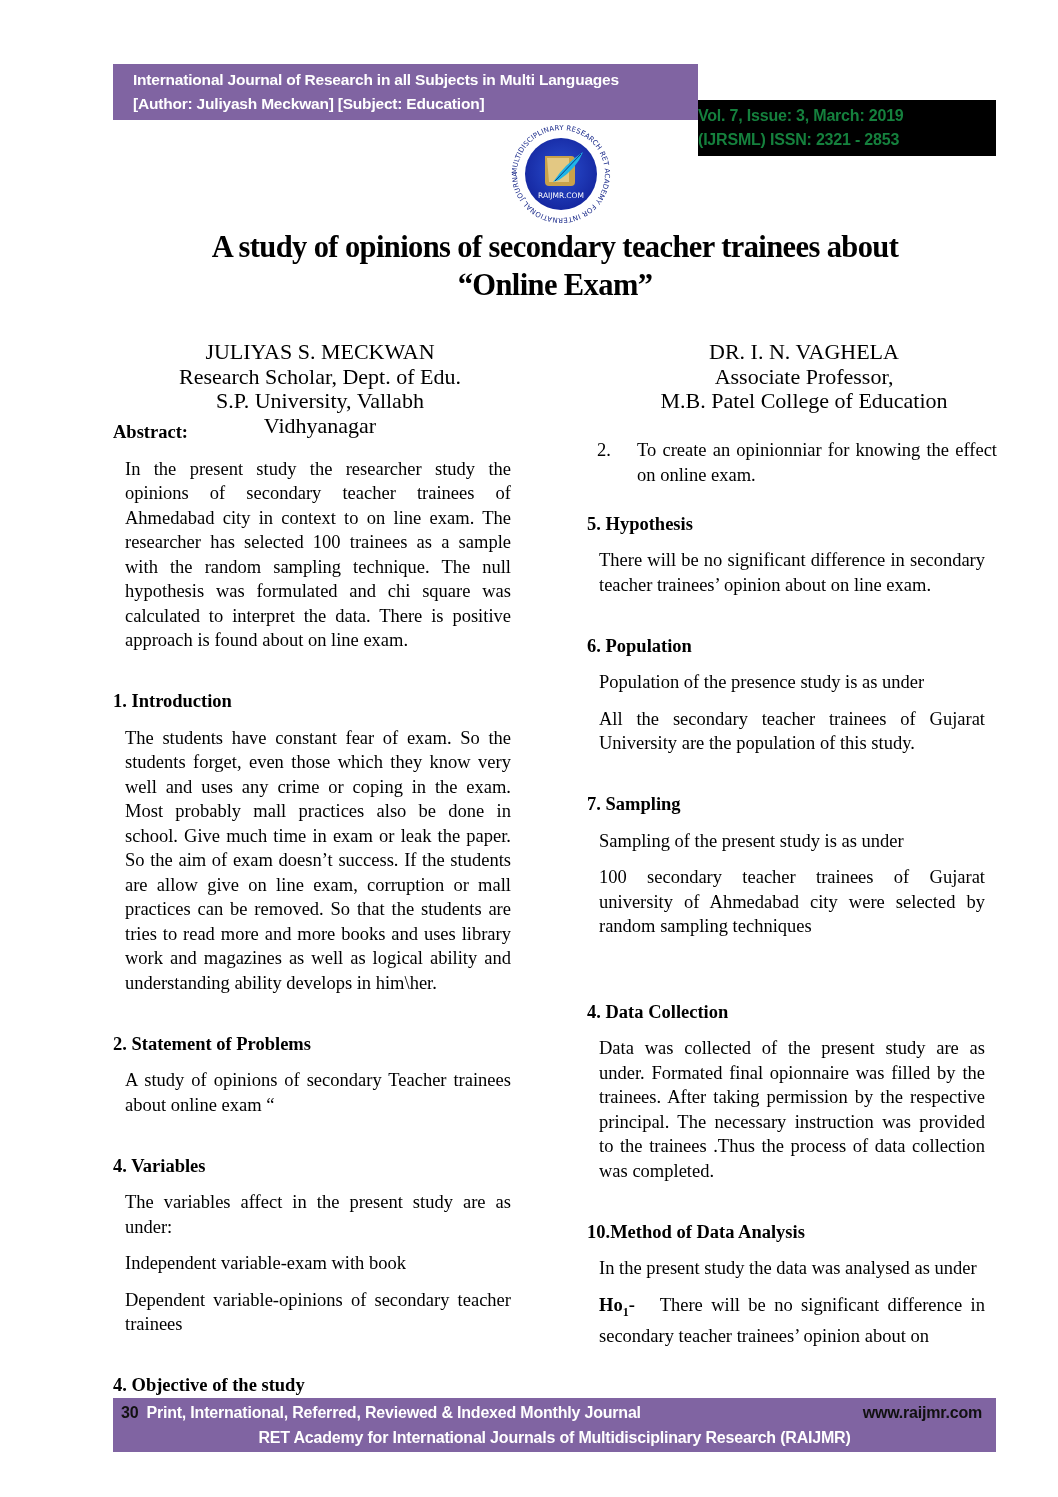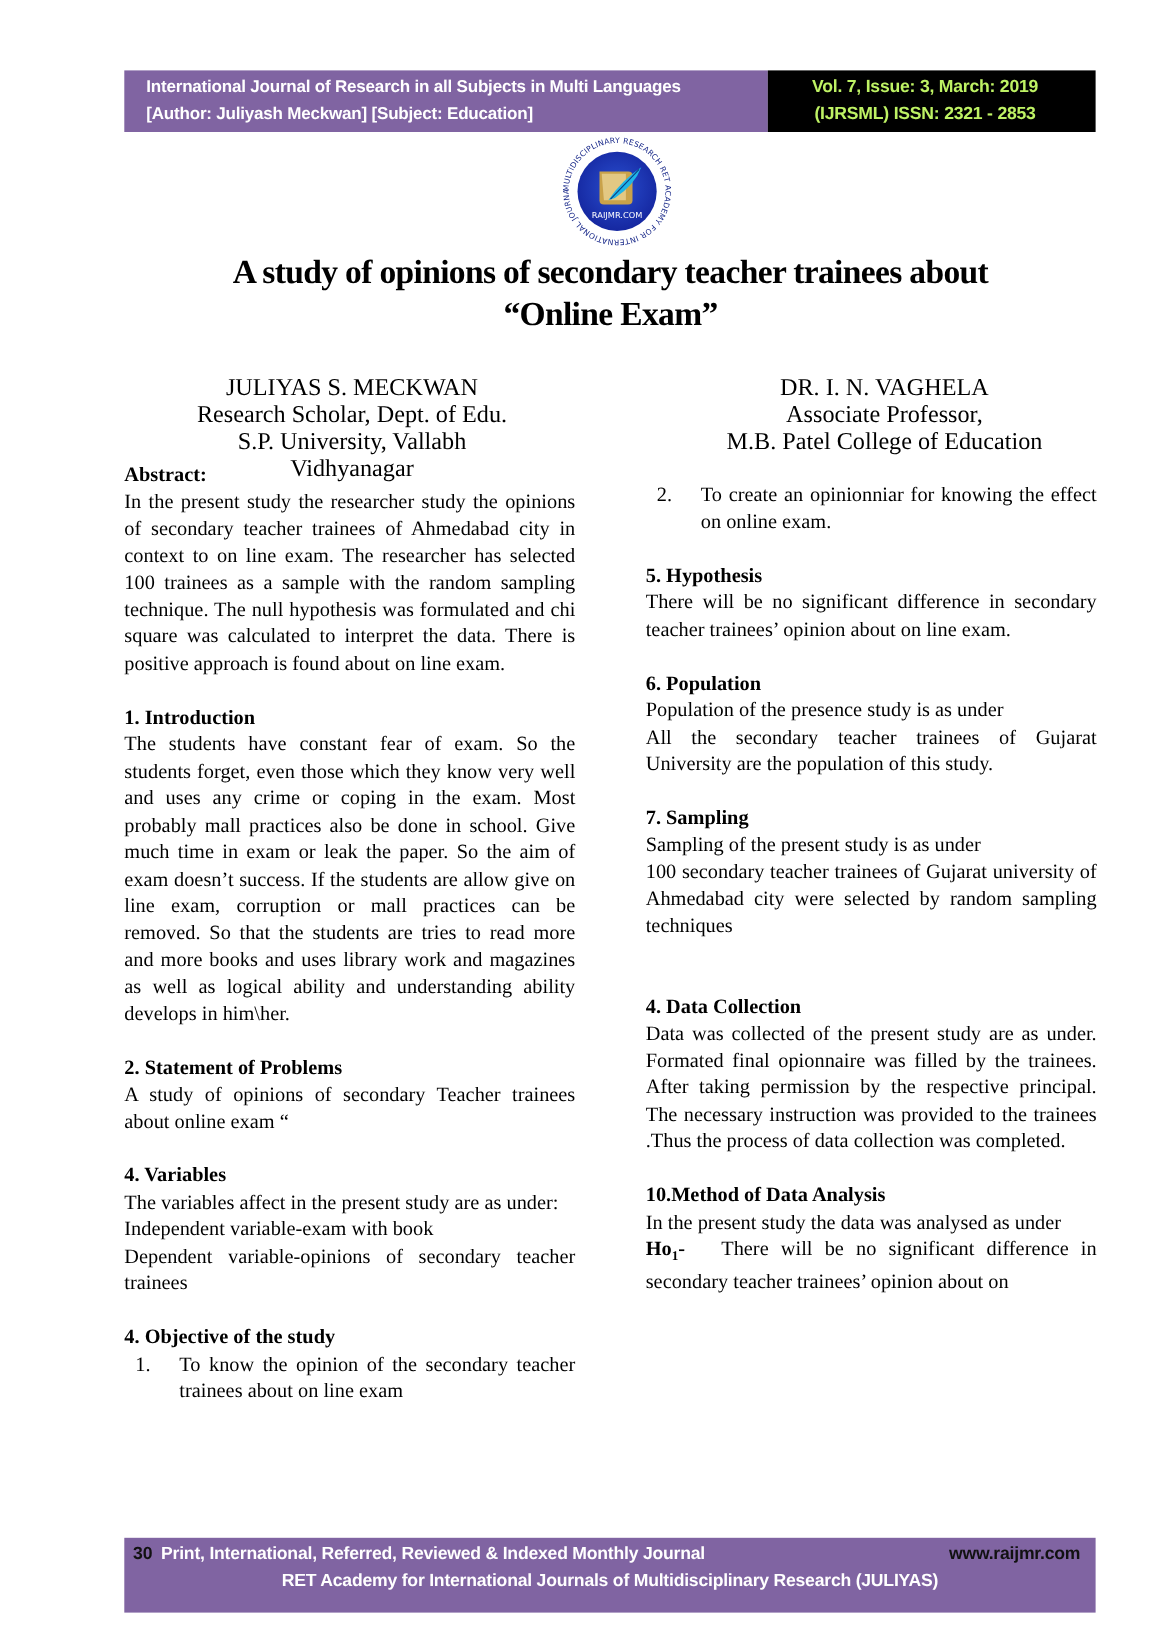--- a/index.html
+++ b/index.html
@@ -4,54 +4,54 @@
 <style>
   html, body { margin: 0; padding: 0; background: #ffffff; }
   body { width: 1058px; height: 1497px; position: relative; overflow: hidden;
          font-family: "Liberation Serif", "DejaVu Serif", serif; color: #000; }
 
   
   .hdr { position: absolute; left: 113px; top: 64px; width: 883px; height: 56px; display: flex; }
   .hdr-left { background: #8064a2; width: 585px; height: 100%; box-sizing: border-box; padding: 4px 0 0 20px;
               font-family: "Liberation Sans", "DejaVu Sans", sans-serif; font-weight: bold; font-size: 15.5px;
               color: #ffffff; line-height: 24px; letter-spacing: -0.2px; }
-  .hdr-right { background: #000000; flex: 1; height: 100%; box-sizing: border-box; padding: 4px 12px 0 0; text-align: center;
+  .hdr-right { background: #000000; flex: 1; height: 100%; box-sizing: border-box; padding: 4px 12px 0 0; text-align: left;
                font-family: "Liberation Sans", "DejaVu Sans", sans-serif; font-weight: bold; font-size: 16px;
-               color: #bef264; line-height: 24px; letter-spacing: -0.2px; }
+               color: #15803d; line-height: 24px; letter-spacing: -0.2px; margin-top: 36px; }
 
   
   .logo { position: absolute; left: 503px; top: 124px; width: 116px; height: 100px; }
 
   
   .title { position: absolute; left: 110px; top: 228px; width: 890px; text-align: center;
            font-family: "Liberation Serif", "DejaVu Serif", serif; font-weight: bold; font-size: 30.5px;
            line-height: 38px; letter-spacing: -0.6px; }
 
   
   .author { position: absolute; top: 340px; text-align: center; font-size: 22px; line-height: 24.5px; }
   .author.a1 { left: 160px; width: 320px; }
   .author.a2 { left: 644px; width: 320px; }
 
   
   .col { position: absolute; top: 420px; width: 410px; font-size: 18.5px; line-height: 24.5px;
          text-align: justify; }
   .col.left { left: 113px; }
   .col.right { left: 587px; top: 438px; }
-  .col p { margin: 0; }
+  .col p { margin: 12px; }
   .col h3 { margin: 0; font-size: 18.5px; font-weight: bold; line-height: 24.5px; }
   .gap { height: 24.5px; }
   .ol-item { display: flex; }
   .ol-item .num { width: 50px; flex: none; padding-left: 10px; box-sizing: border-box; }
   .ol-item .txt { flex: 1; text-align: justify; }
 
   .ho { font-weight: bold; }
   .ho sub { font-size: 12px; }
 
   
-  .ftr { position: absolute; left: 113px; top: 1398px; width: 883px; height: 68px; background: #8064a2;
+  .ftr { position: absolute; left: 113px; top: 1398px; width: 883px; height: 54px; background: #8064a2;
          font-family: "Liberation Sans", "DejaVu Sans", sans-serif; font-weight: bold; font-size: 16px; line-height: 25px; }
   .ftr-row1 { display: flex; padding: 2px 14px 0 8px; color: #ffffff; letter-spacing: -0.2px; }
   .ftr-row1 .pg { color: #111111; margin-right: 8px; }
   .ftr-row1 .url { margin-left: auto; color: #111111; }
   .ftr-row2 { text-align: center; color: #ffffff; letter-spacing: -0.2px; }
 </style>
 </head>
 <body>
 
 <div class="hdr">
@@ -175,14 +175,14 @@
     </p>
   </section>
 </div>
 
 <div class="ftr">
   <div class="ftr-row1">
     <span class="pg">30</span>
     <span>Print, International, Referred,  Reviewed &amp; Indexed Monthly Journal</span>
     <span class="url">www.raijmr.com</span>
   </div>
-  <div class="ftr-row2">RET Academy for International Journals of Multidisciplinary Research (JULIYAS)</div>
+  <div class="ftr-row2">RET Academy for International Journals of Multidisciplinary Research (RAIJMR)</div>
 </div>
 
 </body></html>

